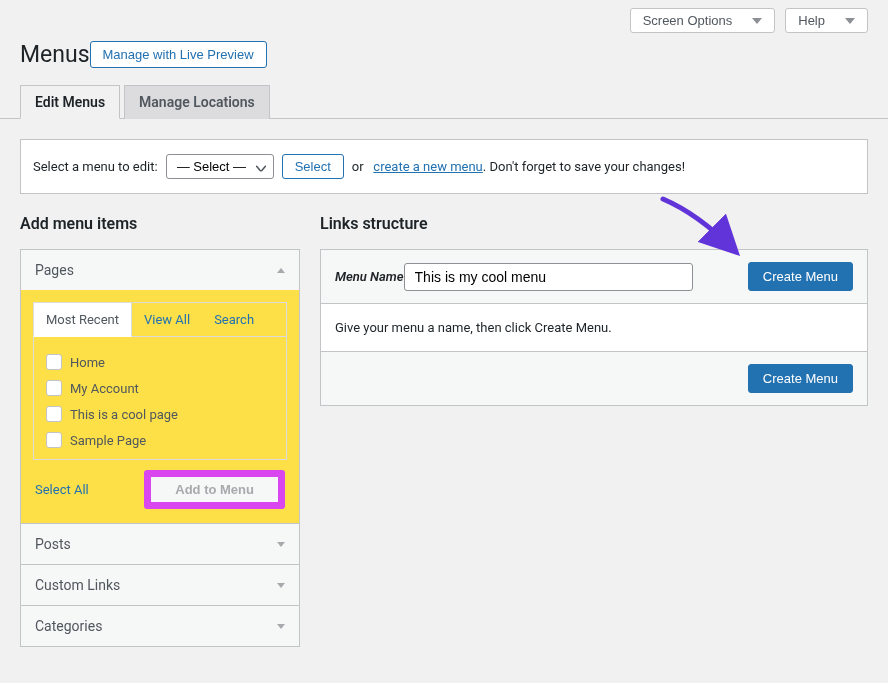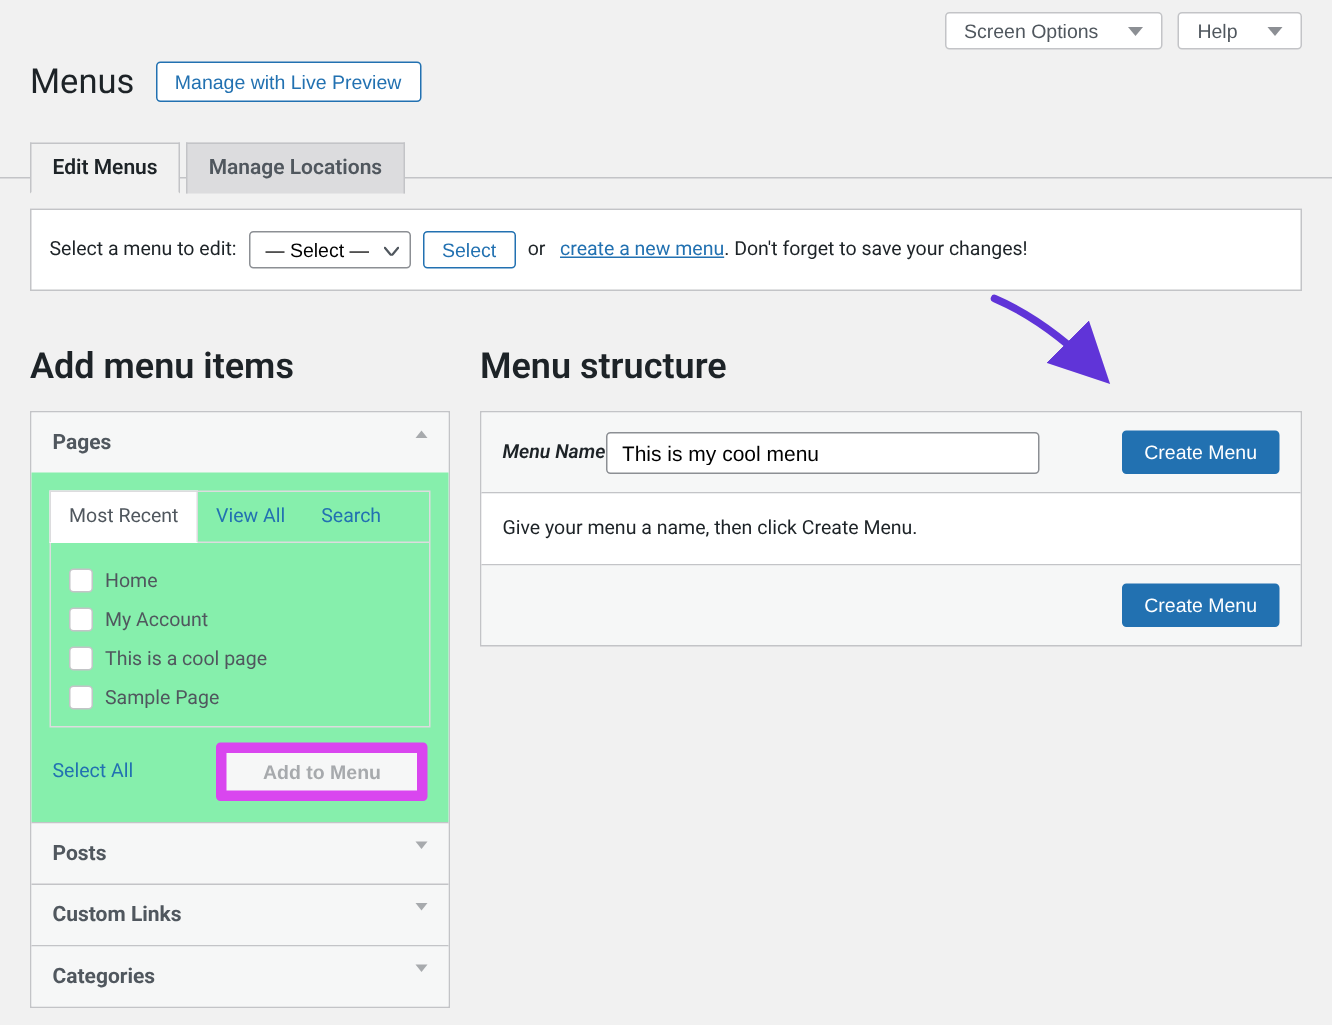--- a/index.html
+++ b/index.html
@@ -31,21 +31,20 @@
     }
     .tri-down {
       width: 0; height: 0;
       border-left: 5px solid transparent;
       border-right: 5px solid transparent;
       border-top: 6px solid #8c8f94;
     }
     .page-header {
       display: flex;
       align-items: center;
-      gap: 14px;
       padding: 8px 20px 16px 20px;
     }
     .page-title {
       font-size: 23px;
       font-weight: 400;
       color: #1d2327;
     }
     .live-preview-btn {
       border: 1px solid #2271b1;
       color: #2271b1;
@@ -64,21 +63,21 @@
       background: #dcdcde;
       border: 1px solid #c3c4c7;
       border-bottom: none;
       color: #50575e;
       padding: 8px 14px;
       font-size: 14px;
       font-weight: 600;
       margin-right: 4px;
       cursor: pointer;
       position: relative;
-      top: 11px;
+      top: 1px;
     }
     .nav-tab.active {
       background: #f1f1f1;
       color: #1d2327;
       border-bottom: 1px solid #f1f1f1;
     }
     .menu-select-box {
       margin: 20px;
       background: #fff;
       border: 1px solid #c3c4c7;
@@ -115,55 +114,55 @@
     .or-text { color: #1d2327; margin-top: 16px; }
     .link { color: #2271b1; text-decoration: underline; cursor: pointer; }
     .cols {
       display: flex;
       gap: 20px;
       padding: 0 20px 20px 20px;
     }
     .col-left { width: 280px; flex-shrink: 0; }
     .col-right { flex: 1; position: relative; }
     .col-heading {
-      font-size: 24px;
+      font-size: 16px;
       font-weight: 600;
       color: #1d2327;
       margin-bottom: 16px;
-      margin-top: 16px;
     }
     .accordion {
       border: 1px solid #c3c4c7;
     }
     .acc-item {
       border-bottom: 1px solid #c3c4c7;
       background: #f6f7f7;
     }
     .acc-item:last-child { border-bottom: none; }
     .acc-header {
       display: flex;
       justify-content: space-between;
+      align-items: center;
       padding: 12px 14px;
       color: #50575e;
-      font-weight: 700;
+      font-weight: 400;
       font-size: 14px;
       cursor: pointer;
     }
     .tri-small {
       width: 0; height: 0;
       border-left: 4px solid transparent;
       border-right: 4px solid transparent;
       border-top: 5px solid #a7aaad;
     }
     .tri-up {
       border-top: none;
       border-bottom: 5px solid #a7aaad;
     }
     .acc-body {
-      background: #86efac;
+      background: #fde047;
       padding: 12px;
     }
     .inner-box {
       border: 1px solid #dcdcde;
       border-radius: 0;
     }
     .items-tabs {
       display: flex;
       font-size: 13px;
       border-bottom: 1px solid #dcdcde;
@@ -378,21 +377,21 @@
       <div class="acc-item">
         <div class="acc-header">
           <span>Categories</span>
           <span class="tri-small"></span>
         </div>
       </div>
     </div>
   </div>
 
   <div class="col-right">
-    <h2 class="col-heading">Menu structure</h2>
+    <h2 class="col-heading">Links structure</h2>
 
     <svg class="arrow-svg" width="90" height="70">
       <defs>
         <marker id="ah" markerWidth="8" markerHeight="8" refX="6" refY="4" orient="auto">
           <path d="M0,0 L8,4 L0,8 Z" fill="#6034d8"></path>
         </marker>
       </defs>
       <path d="M5,5 Q40,20 75,55" stroke="#6034d8" stroke-width="5" fill="none" marker-end="url(#ah)" stroke-linecap="round"></path>
     </svg>
 

